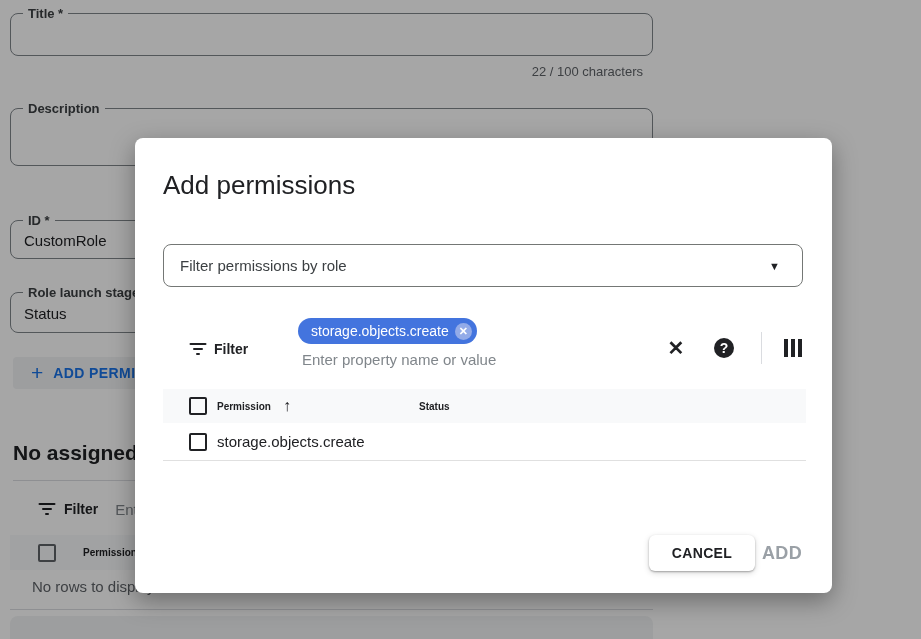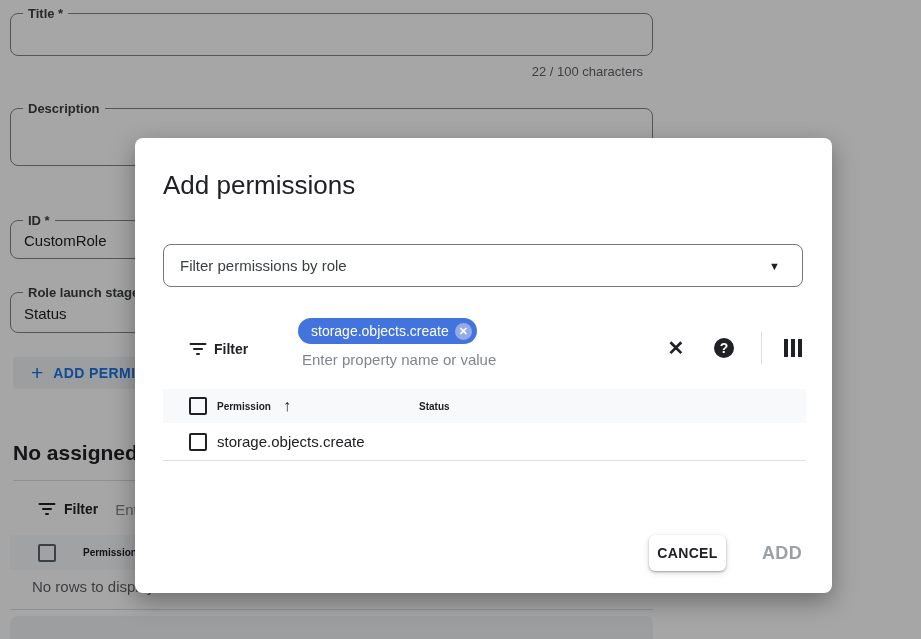--- a/index.html
+++ b/index.html
@@ -103,21 +103,21 @@
   #m-table { position:absolute; left:28px; top:251px; width:643px; }
   .m-hrow { height:34px; display:flex; align-items:center; }
   .m-drow { height:38px; display:flex; align-items:center;
     border-bottom:1px solid #e0e0e0; }
   .cell-cb { width:54px; padding-left:26px; display:flex; align-items:center; }
   .cell-perm { width:202px; display:flex; align-items:center; gap:12px; }
   .cell-status { flex:1; }
   .sort-arrow { font-size:16px; font-weight:700; color:#202124; }
 
   
-  #cancel-btn { position:absolute; left:514px; top:397px; width:77px; height:36px;
+  #cancel-btn { position:absolute; left:514px; top:397px; width:106px; height:36px;
     background:#fff; border:none; border-radius:6px;
     box-shadow:0 1px 2px rgba(0,0,0,0.3), 0 2px 6px rgba(0,0,0,0.15);
     font-size:14px; font-weight:700; letter-spacing:.35px; color:#202124;
     cursor:pointer; font-family:"Liberation Sans", sans-serif; }
   #add-btn { position:absolute; left:627px; top:397px; height:36px; background:none;
     border:none; font-size:18px; font-weight:700; letter-spacing:.35px;
     color:#9aa0a6; cursor:default; font-family:"Liberation Sans", sans-serif; }
 </style>
 </head>
 <body>

